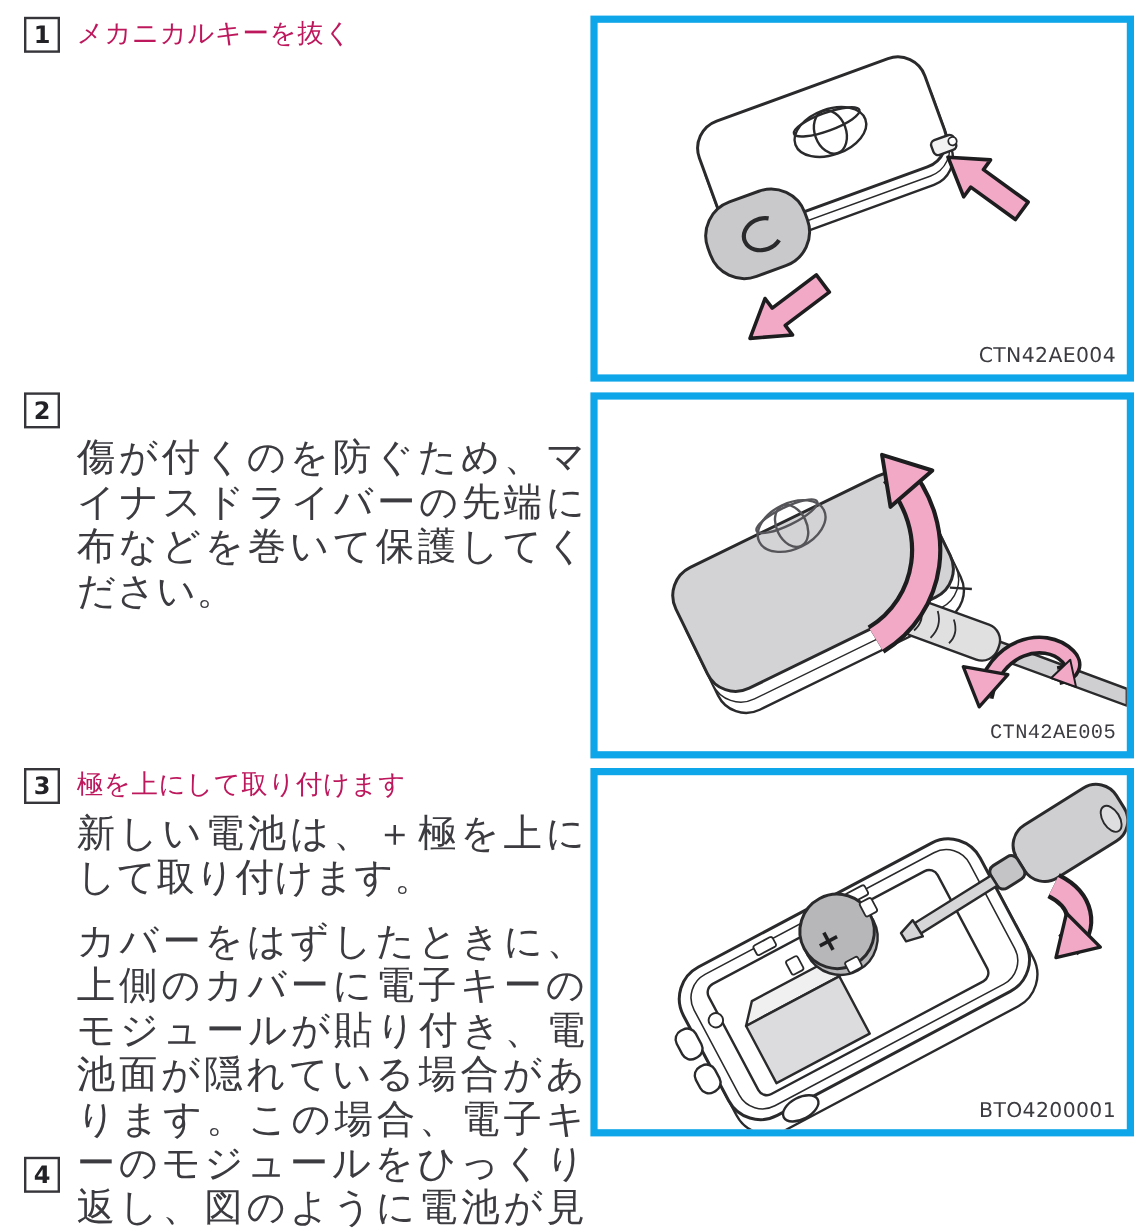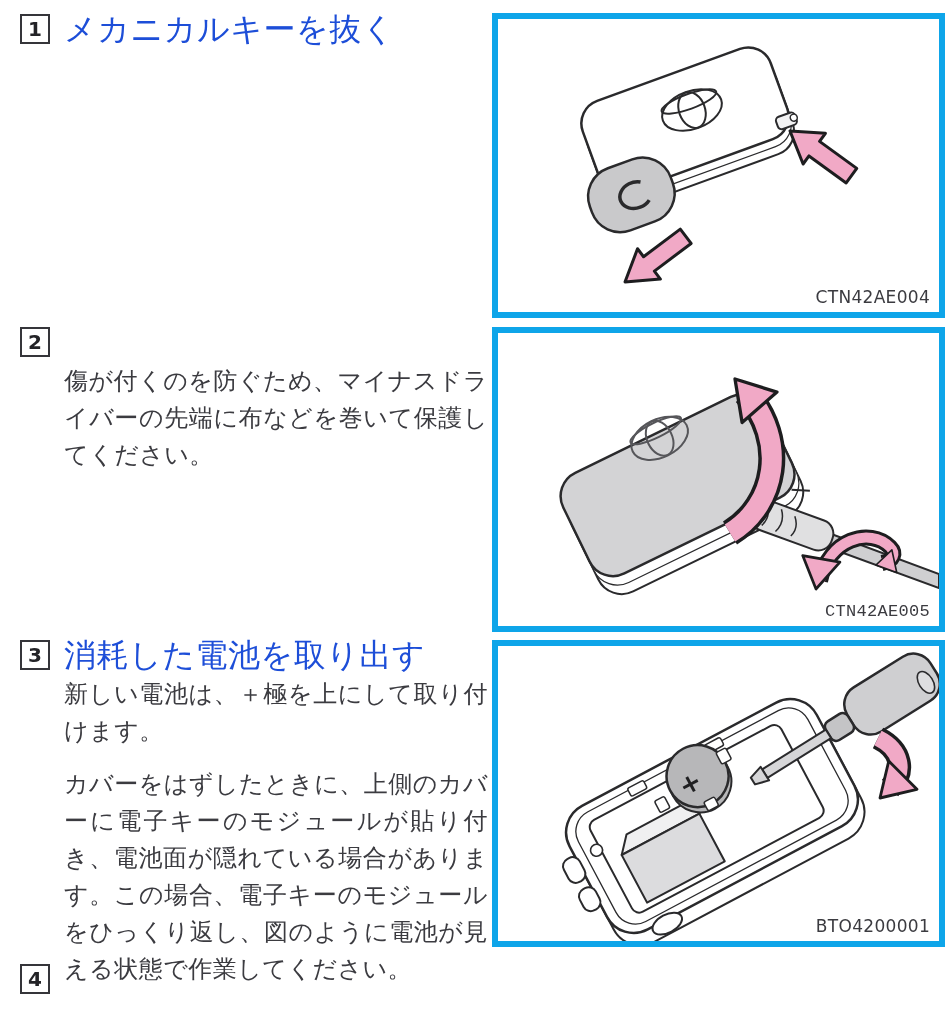--- a/index.html
+++ b/index.html
@@ -7,23 +7,23 @@
     position:relative;width:945px;height:1024px;background:#ffffff;
     font-family:"DejaVu Sans","Liberation Sans",sans-serif;
     color:#3b3b40;overflow:hidden;
   }
   .step-head{position:absolute;display:flex;align-items:flex-start;gap:14px;}
   .num{
     flex:0 0 auto;width:26px;height:26px;border:2.5px solid #35353a;
     display:flex;align-items:center;justify-content:center;
     font-weight:bold;font-size:20px;color:#232327;margin-top:2px;background:#fff;
   }
-  .title{font-size:32px;line-height:34px;letter-spacing:.5px;color:#1d4ed8;}
+  .title{font-size:22px;line-height:34px;letter-spacing:.5px;color:#be185d;}
   .body-text{
-    position:absolute;font-size:24px;line-height:37px;letter-spacing:.5px;
+    position:absolute;font-size:32px;line-height:37px;letter-spacing:.5px;
     text-align:justify;color:#3b3b40;
   }
   .body-text p{margin:0;}
   .body-text p + p{margin-top:16px;}
   .panel{
     position:absolute;width:441px;margin:0;background:#fff;
     border:6px solid #0ea5e9;box-sizing:content-box;
   }
   .panel svg{display:block;}
   .fig-caption{
@@ -109,21 +109,21 @@
       </g>
       <defs>
         <path id="head2" d="M0 0 L34 -21 L34 21 Z" fill="#f1a9c6" stroke="#1d1d1f" stroke-width="3" stroke-linejoin="round"></path>
       </defs>
     </svg>
     <figcaption class="fig-caption">CTN42AE005</figcaption>
   </figure>
 
   <div class="step-head" style="left:20px;top:638px;width:460px;">
     <span class="num">3</span>
-    <span class="title">消耗した電池を取り出す</span>
+    <span class="title">極を上にして取り付けます</span>
   </div>
   <div class="body-text" style="left:64px;top:676px;width:424px;">
     <p>新しい電池は、＋極を上にして取り付けます。</p>
     <p>カバーをはずしたときに、上側のカバーに電子キーのモジュールが貼り付き、電池面が隠れている場合があります。この場合、電子キーのモジュールをひっくり返し、図のように電池が見える状態で作業してください。</p>
   </div>
 
   <figure class="panel" style="left:492px;top:640px;height:295px;">
     <svg width="441" height="295" viewBox="0 0 441 295">
       <g transform="rotate(-28 200 165)" stroke="#2a2a2c" stroke-linejoin="round">
         <rect x="70" y="120" width="280" height="140" rx="30" fill="#ffffff" stroke-width="2"></rect>

